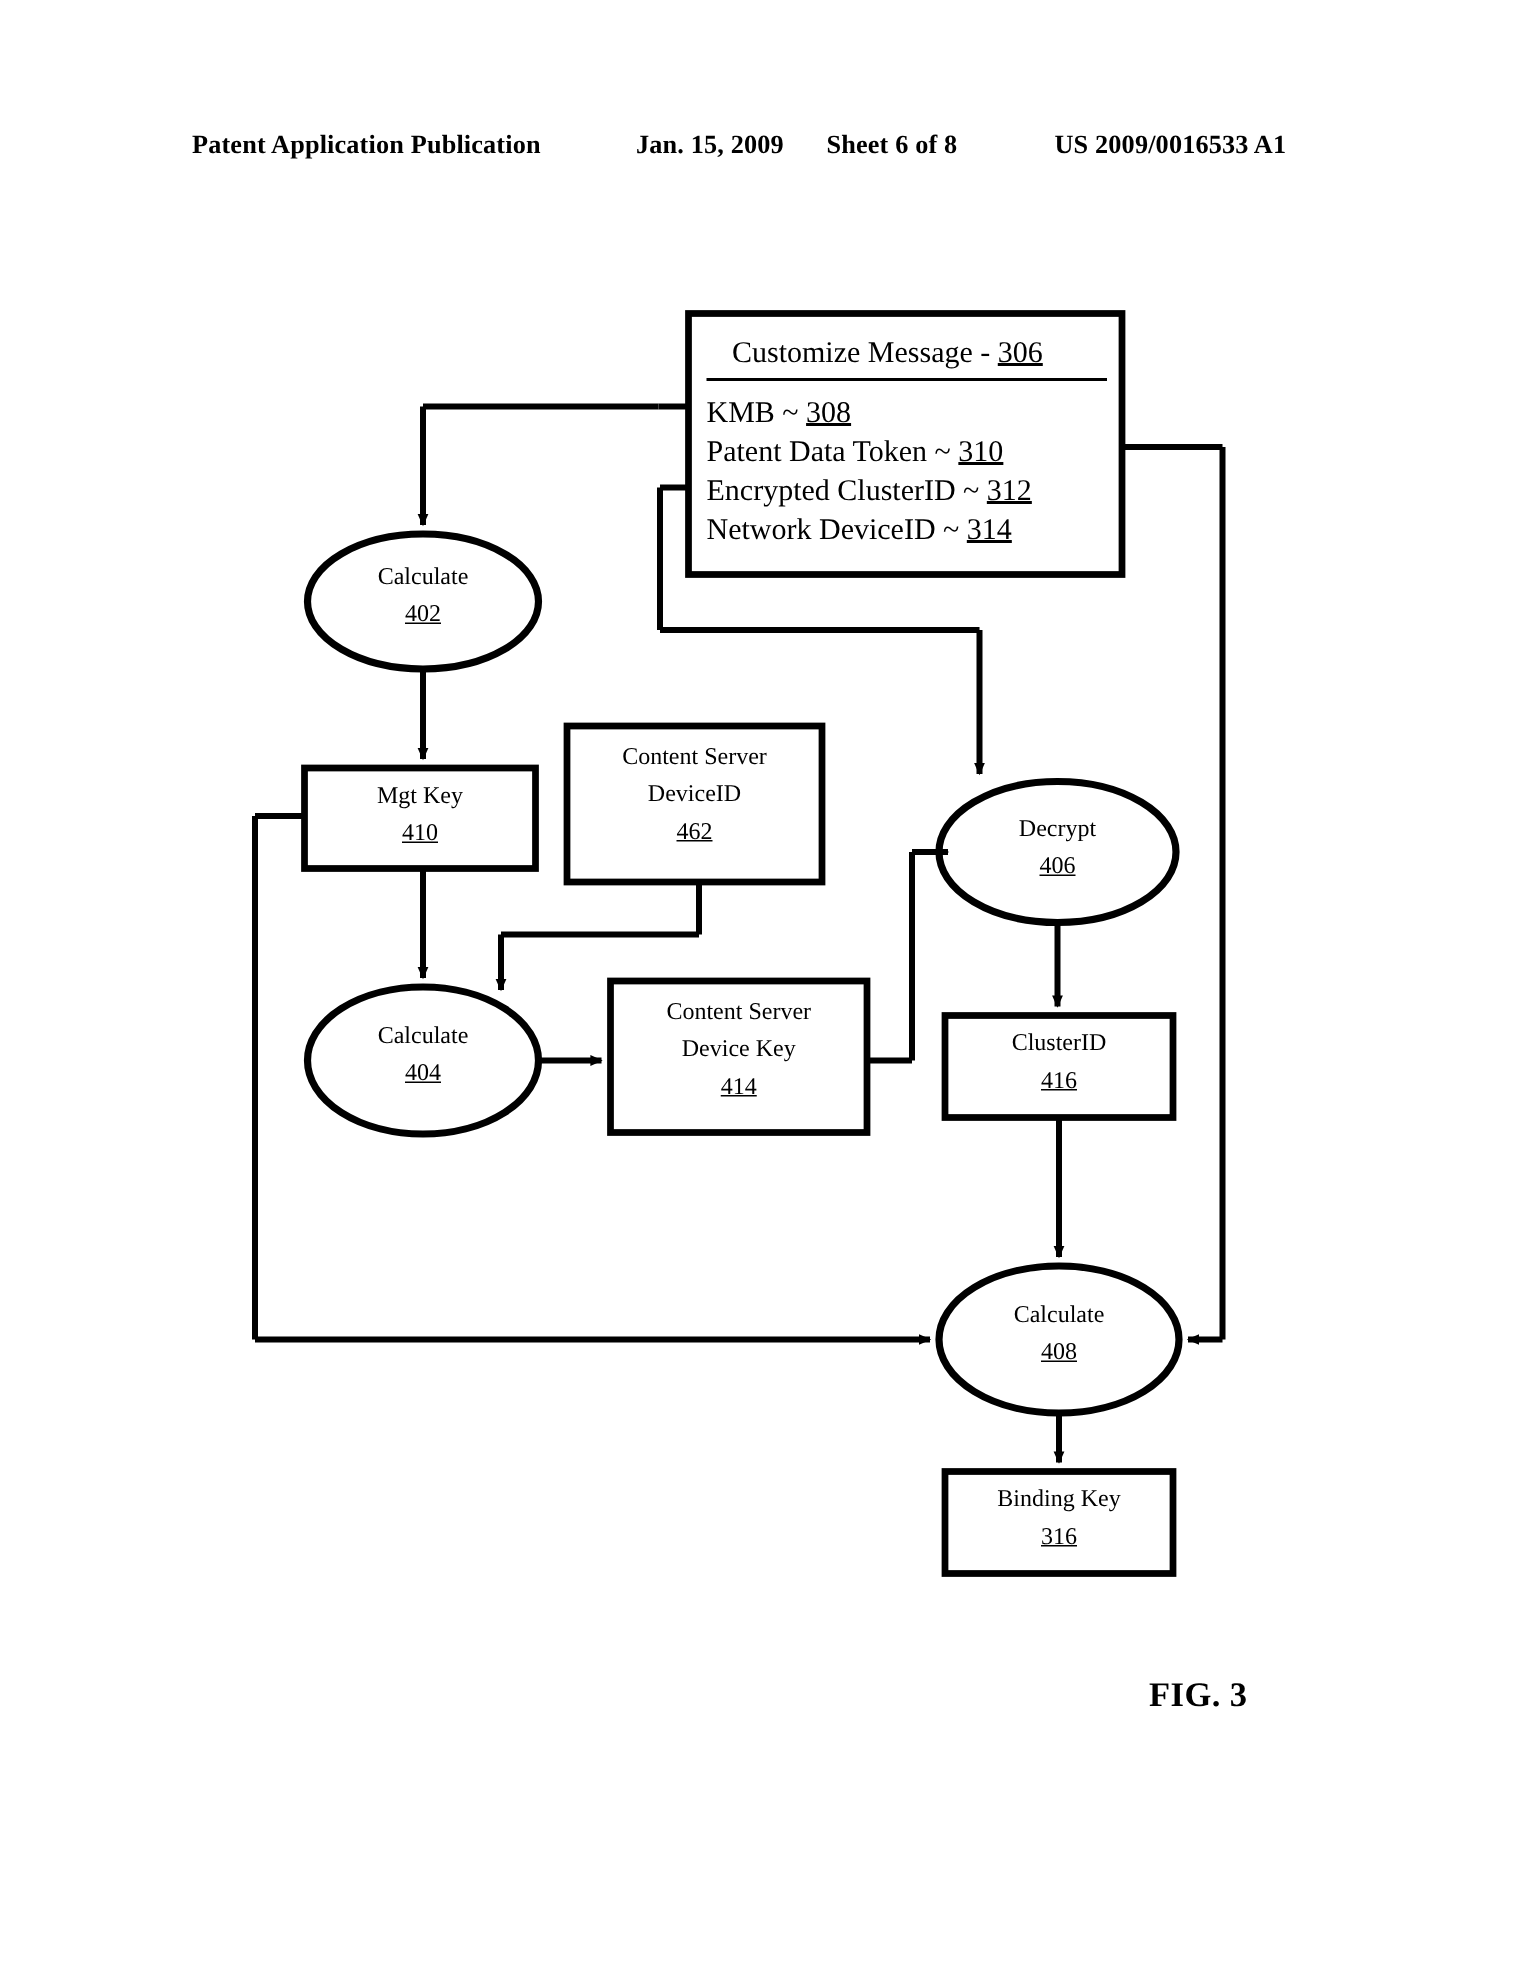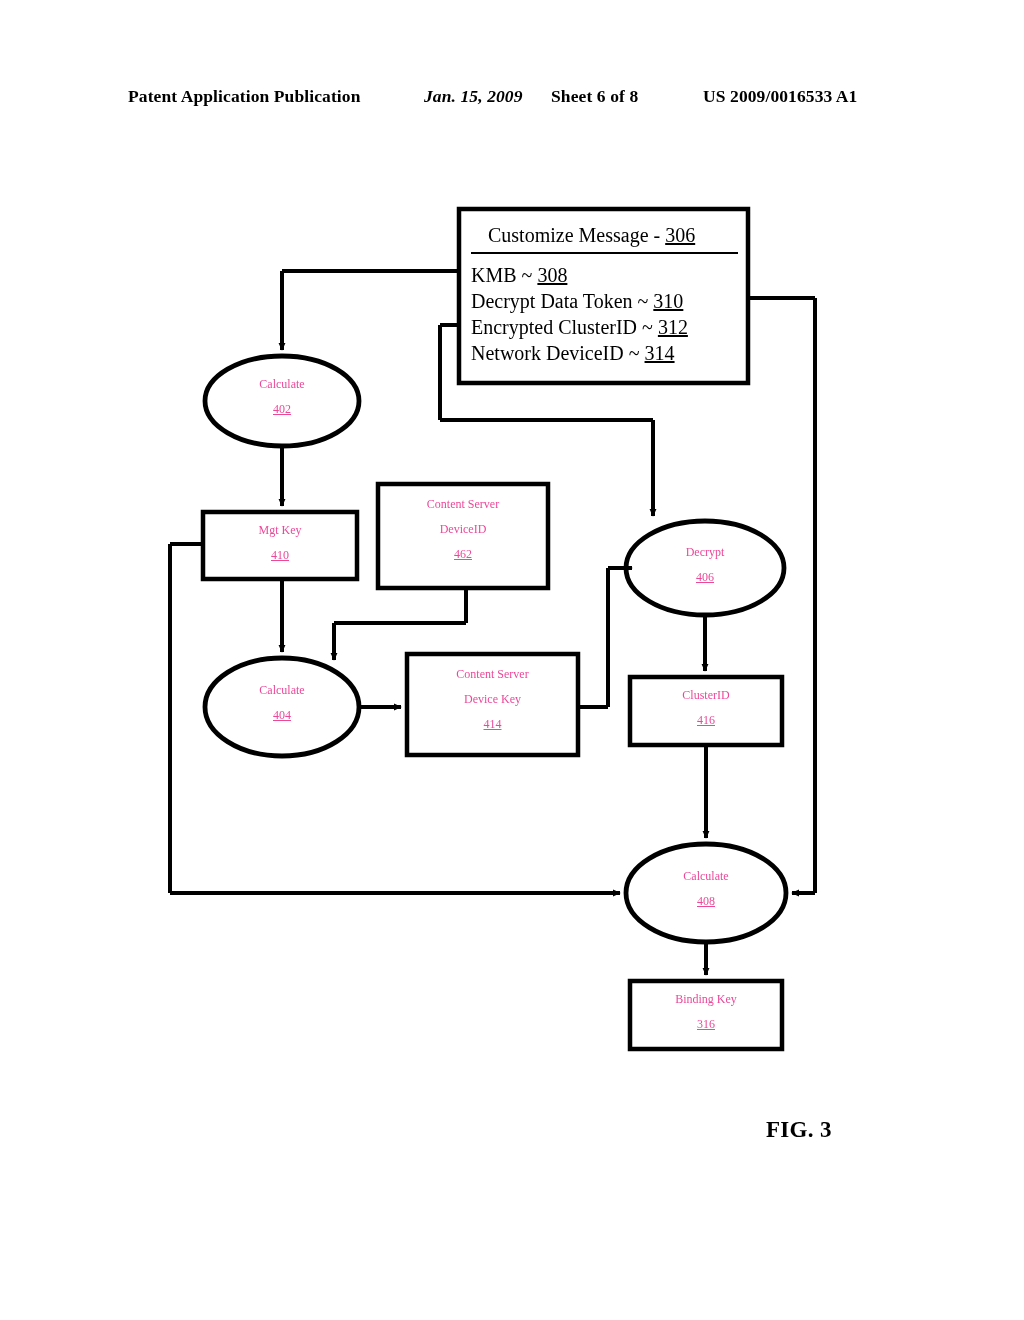--- a/index.html
+++ b/index.html
@@ -23,42 +23,42 @@
     left: 0;
     width: 908px;
     height: 26px;
     font-family: "Liberation Serif", "DejaVu Serif", serif;
     font-weight: bold;
     font-size: 17.5px;
     letter-spacing: 0.1px;
     white-space: nowrap;
   }
   #page-header .hdr-pub   { position: absolute; left: 128px; top: 0; }
-  #page-header .hdr-date  { position: absolute; left: 424px; top: 0; font-style: italic; }
+  #page-header .hdr-date  { position: absolute; left: 424px; top: 0; }
   #page-header .hdr-sheet { position: absolute; left: 551px; top: 0; }
   #page-header .hdr-patno { position: absolute; left: 703px; top: 0; }
 
   
   #figure {
     position: absolute;
     left: 0;
     top: 0;
     width: 1024px;
     height: 1096px;
   }
   #figure svg { display: block; }
 
   
   .node-label {
     position: absolute;
     text-align: center;
     font-family: "Liberation Serif", "DejaVu Serif", serif;
-    font-size: 12px;
+    font-size: 16px;
     line-height: 25px;
-    color: #ec4899;
+    color: #000000;
     white-space: nowrap;
     pointer-events: none;
   }
   .node-label .num { text-decoration: underline; }
 
   
   .cm-title {
     position: absolute;
     font-family: "Liberation Serif", "DejaVu Serif", serif;
     font-size: 20px;
@@ -192,21 +192,21 @@
 
   <div class="cm-title" style="left:488px; top:223px;">
     <span>Customize Message - </span><span class="num">306</span>
   </div>
   <div class="cm-rule" style="left:471px; top:252px; width:267px;"></div>
 
   <div class="cm-line" style="left:471px; top:262px;">
     <span>KMB ~ </span><span class="num">308</span>
   </div>
   <div class="cm-line" style="left:471px; top:288px;">
-    <span>Decrypt Data Token ~ </span><span class="num">310</span>
+    <span>Patent Data Token ~ </span><span class="num">310</span>
   </div>
   <div class="cm-line" style="left:471px; top:314px;">
     <span>Encrypted ClusterID ~ </span><span class="num">312</span>
   </div>
   <div class="cm-line" style="left:471px; top:340px;">
     <span>Network DeviceID ~ </span><span class="num">314</span>
   </div>
 
   <div class="node-label" style="left:205px; top:372px; width:154px;">
     <div>Calculate</div>

